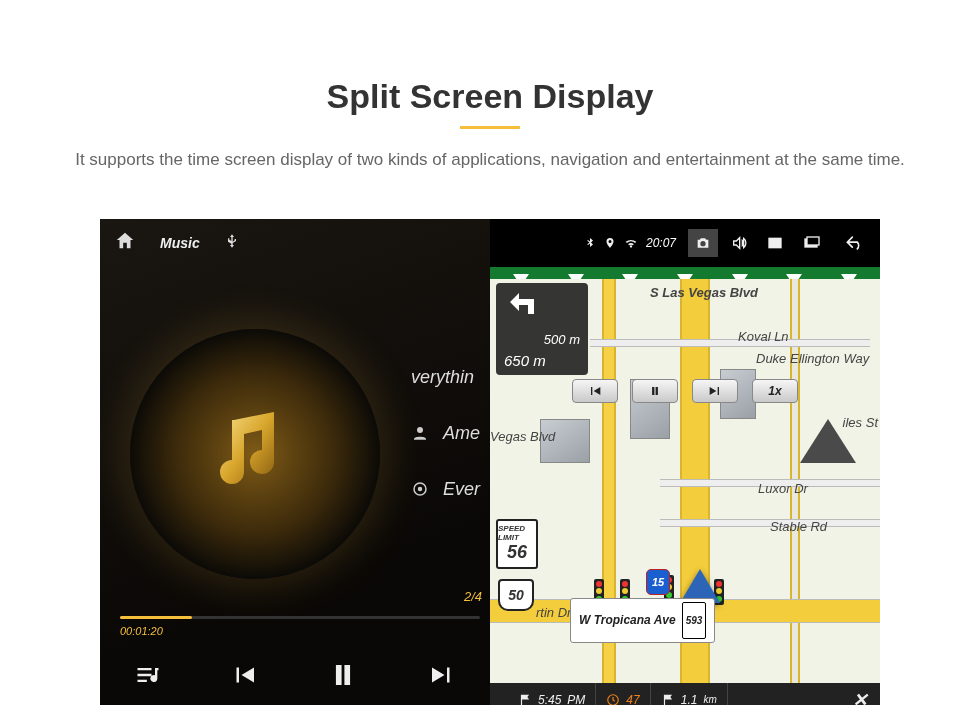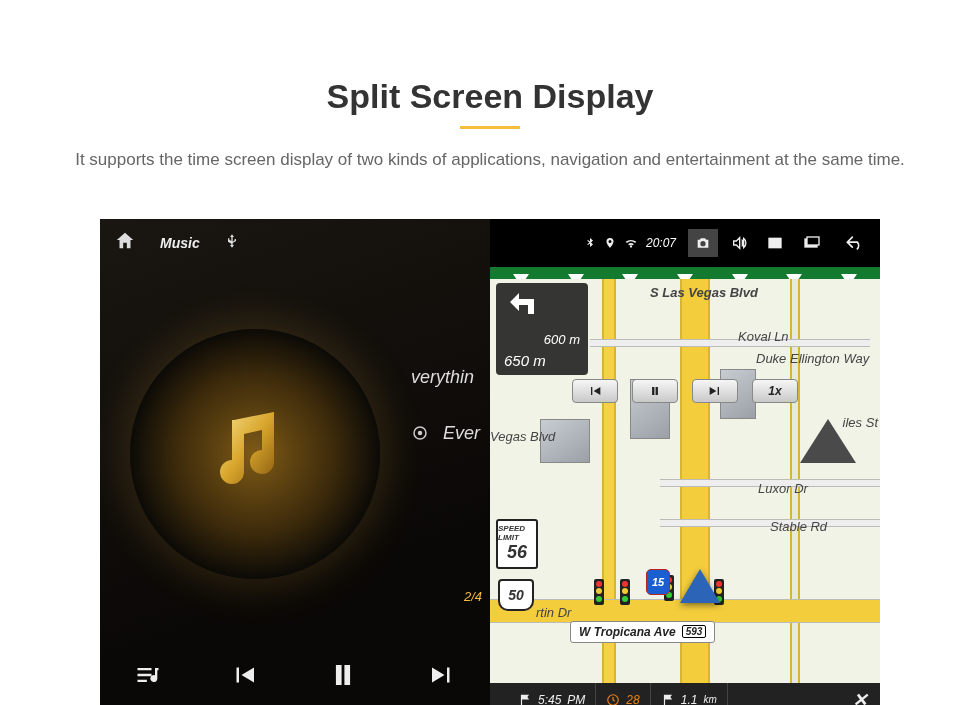--- a/index.html
+++ b/index.html
@@ -172,21 +172,21 @@
   }
   .vehicle-arrow{
     position:absolute;left:190px;top:290px;width:0;height:0;
     border-left:20px solid transparent;border-right:20px solid transparent;border-bottom:34px solid #2c65b8;
     filter:drop-shadow(0 2px 3px rgba(0,0,0,0.5));
   }
   .street-bubble{
     position:absolute;bottom:40px;left:80px;background:#fff;border:1px solid #888;border-radius:3px;
     padding:3px 8px;font-size:12px;font-weight:bold;color:#222;display:flex;align-items:center;gap:6px;
   }
-  .street-bubble .shield{background:#fff;border:1px solid #000;padding:0 3px;font-size:10px;border-radius:2px;}
+  .street-bubble .shield{background:#fff;border:1px solid #000;padding:12px 3px;font-size:10px;border-radius:2px;}
   .footer-bar{
     position:absolute;bottom:0;left:0;right:0;height:34px;background:#222;color:#eee;
     display:flex;align-items:center;font-size:12px;padding-left:18px;
   }
   .footer-bar .cell{display:flex;align-items:center;gap:6px;padding:0 10px;height:100%;border-right:1px solid #444;}
   .footer-bar .spacer{flex:1;}
   .footer-bar .close{width:40px;display:flex;align-items:center;justify-content:center;font-size:18px;font-weight:bold;}
   .traffic-light{
     position:absolute;width:10px;height:26px;background:#222;border-radius:2px;display:flex;flex-direction:column;align-items:center;justify-content:space-around;padding:2px 0;
   }
@@ -240,30 +240,43 @@
       <svg class="disc-note" viewBox="0 0 100 100">
         <path d="M35 20 L75 12 L75 62 A12 12 0 1 1 63 50 L63 30 L45 34 L45 72 A12 12 0 1 1 33 60 L33 20 Z"></path>
       </svg>
     </div>
 
     <div class="track-lines">
       <div class="row">
         <span>verythin</span>
       </div>
       <div class="row">
+        <svg width="18" height="18" viewBox="0 0 24 24" fill="#ccc">
+            <circle cx="12" cy="8" r="4"></circle>
+            <path d="M4 20c0-4 16-4 16 0v1H4z"></path>
+          </svg>
+        <span>Ame</span>
+      </div>
+      <div class="row">
         <svg width="18" height="18" viewBox="0 0 24 24" fill="none" stroke="#ccc" stroke-width="2">
             <circle cx="12" cy="12" r="8"></circle>
             <circle cx="12" cy="12" r="2" fill="#ccc"></circle>
           </svg>
         <span>Ever</span>
       </div>
     </div>
 
     <div class="track-index">2/4</div>
 
+    <div class="progress-wrap">
+      <div class="progress-bar">
+        <div class="progress-fill"></div>
+      </div>
+      <div class="progress-time">00:01:20</div>
+    </div>
 
     <div class="music-controls">
       <span>
         <svg width="28" height="28" viewBox="0 0 24 24">
             <path d="M3 6h12v2H3zM3 11h12v2H3zM3 16h8v2H3zM18 14V6h3v2h-1v7a3 3 0 1 1-2-2.8z"></path>
           </svg>
       </span>
       <span>
         <svg width="30" height="30" viewBox="0 0 24 24">
             <path d="M6 6h2v12H6zM20 6v12l-10-6z"></path>
@@ -386,21 +399,21 @@
       <div class="iroute" style="left:156px;top:290px">
           <span>15</span>
         </div>
 
       <div class="turn-box">
         <div class="big">
           <svg width="36" height="36" viewBox="0 0 24 24" fill="#fff">
               <path d="M10 4L4 10l6 6v-4h6v6h4V8H10z"></path>
             </svg>
         </div>
-        <div class="dist">600 m</div>
+        <div class="dist">500 m</div>
         <div class="dist2">650 m</div>
       </div>
 
       <div class="nav-ctrl">
         <div class="btn">
           <svg width="16" height="16" viewBox="0 0 24 24" fill="#222">
               <path d="M6 6h2v12H6zM20 6v12l-10-6z"></path>
             </svg>
         </div>
         <div class="btn">
@@ -440,21 +453,21 @@
             <path d="M5 3h2v18H5zM7 3h12l-3 4 3 4H7z"></path>
           </svg>
         <span>5:45</span>
         <span style="font-size:12px">PM</span>
       </div>
       <div class="cell">
         <svg width="14" height="14" viewBox="0 0 24 24" fill="#f08018">
             <circle cx="12" cy="12" r="9" fill="none" stroke="#f08018" stroke-width="2"></circle>
             <path d="M12 7v5l3 2" stroke="#f08018" stroke-width="2" fill="none"></path>
           </svg>
-        <span style="color:#f08018">28</span>
+        <span style="color:#f08018">47</span>
       </div>
       <div class="cell">
         <svg width="14" height="14" viewBox="0 0 24 24" fill="#eee">
             <path d="M5 3h2v18H5zM7 3h12l-3 4 3 4H7z"></path>
           </svg>
         <span>1.1</span>
         <span style="font-size:10px">km</span>
       </div>
       <div class="spacer"></div>
       <div class="close">✕</div>

